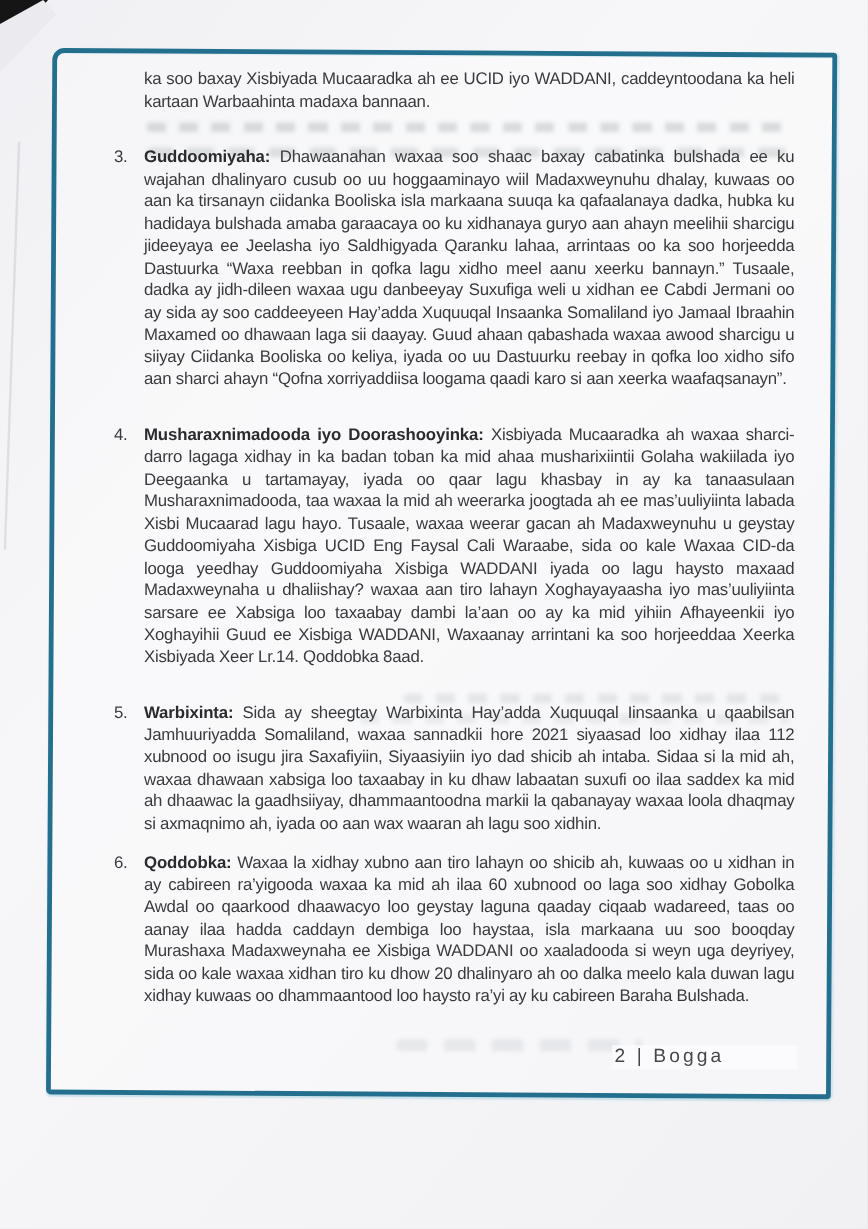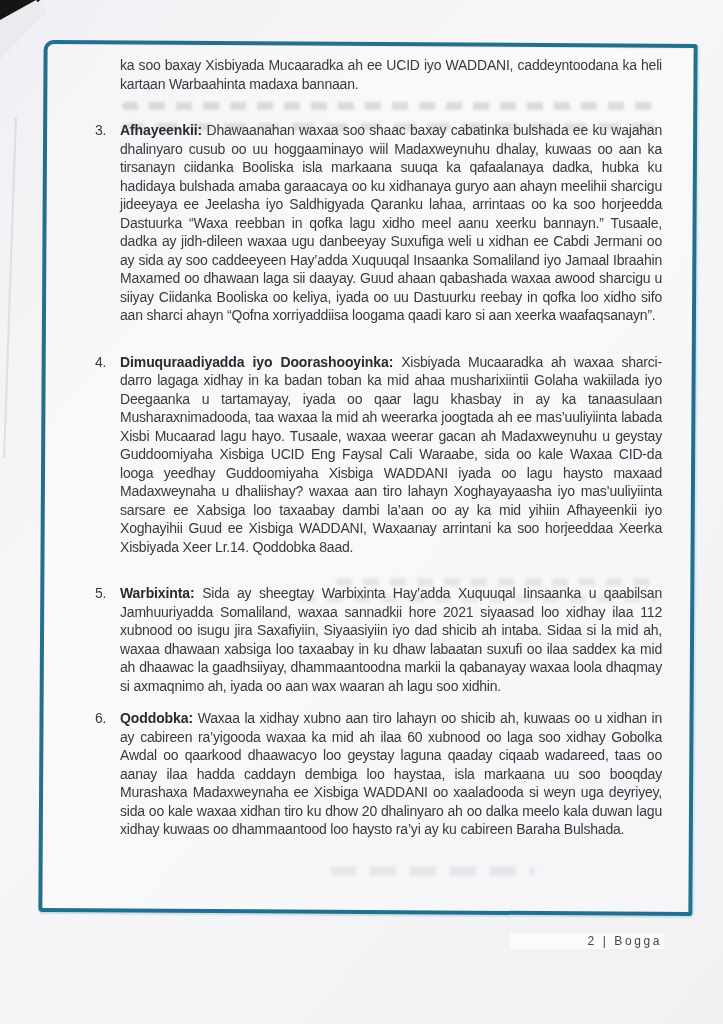--- a/index.html
+++ b/index.html
@@ -39,22 +39,22 @@
   .ghost { position:absolute; filter:blur(1.6px); opacity:.45; border-radius:4px; height:8px;
     background:repeating-linear-gradient(90deg, rgba(104,120,114,.5) 0 16px, rgba(104,120,114,0) 16px 27px); }
   .g1 { left:122px; top:102px; width:538px; }
   .g2 { left:122px; top:123px; width:538px;
     background:repeating-linear-gradient(90deg, rgba(104,120,114,.42) 0 22px, rgba(104,120,114,0) 22px 34px); }
   .g3 { left:336px; top:578px; width:324px; opacity:.28; }
   .g4 { left:300px; top:595px; width:358px; opacity:.22; }
   .g5 { left:330px; top:866px; width:205px; opacity:.26; height:10px;
     background:repeating-linear-gradient(90deg, rgba(110,115,125,.45) 0 26px, rgba(110,115,125,0) 26px 40px); }
 
-  .footer { position:absolute; top:933px; left:510px; width:150px; text-align:right;
-    font-size:12px; letter-spacing:2.6px; color:#45454b;
+  .footer { position:absolute; top:871px; left:510px; width:150px; text-align:left;
+    font-size:16px; letter-spacing:2.6px; color:#45454b;
     background:rgba(252,252,254,.8); padding:1px 2px; }
 </style>
 </head>
 <body>
 
 <div class="viewport">
 
   <div class="corner-black"></div>
   <div class="corner-fold"></div>
   <div class="page-edge"></div>
@@ -66,27 +66,27 @@
   <div class="ghost g3"></div>
   <div class="ghost g4"></div>
   <div class="ghost g5"></div>
 
   <div class="content">
 
     <p class="intro">ka soo baxay Xisbiyada Mucaaradka ah ee UCID iyo WADDANI, caddeyntoodana ka heli kartaan Warbaahinta madaxa bannaan.</p>
 
     <div class="section">
       <div class="num">3.</div>
-      <div class="body-wrap"><span class="heading">Afhayeenkii:</span>
+      <div class="body-wrap"><span class="heading">Guddoomiyaha:</span>
         <span>Dhawaanahan waxaa soo shaac baxay cabatinka bulshada ee ku wajahan dhalinyaro cusub oo uu hoggaaminayo wiil Madaxweynuhu dhalay, kuwaas oo aan ka tirsanayn ciidanka Booliska isla markaana suuqa ka qafaalanaya dadka, hubka ku hadidaya bulshada amaba garaacaya oo ku xidhanaya guryo aan ahayn meelihii sharcigu jideeyaya ee Jeelasha iyo Saldhigyada Qaranku lahaa, arrintaas oo ka soo horjeedda Dastuurka “Waxa reebban in qofka lagu xidho meel aanu xeerku bannayn.” Tusaale, dadka ay jidh-dileen waxaa ugu danbeeyay Suxufiga weli u xidhan ee Cabdi Jermani oo ay sida ay soo caddeeyeen Hay’adda Xuquuqal Insaanka Somaliland iyo Jamaal Ibraahin Maxamed oo dhawaan laga sii daayay. Guud ahaan qabashada waxaa awood sharcigu u siiyay Ciidanka Booliska oo keliya, iyada oo uu Dastuurku reebay in qofka loo xidho sifo aan sharci ahayn “Qofna xorriyaddiisa loogama qaadi karo si aan xeerka waafaqsanayn”.</span></div>
     </div>
 
     <div class="section">
       <div class="num">4.</div>
-      <div class="body-wrap"><span class="heading">Dimuquraadiyadda iyo Doorashooyinka:</span>
+      <div class="body-wrap"><span class="heading">Musharaxnimadooda iyo Doorashooyinka:</span>
         <span>Xisbiyada Mucaaradka ah waxaa sharci-darro lagaga xidhay in ka badan toban ka mid ahaa musharixiintii Golaha wakiilada iyo Deegaanka u tartamayay, iyada oo qaar lagu khasbay in ay ka tanaasulaan Musharaxnimadooda, taa waxaa la mid ah weerarka joogtada ah ee mas’uuliyiinta labada Xisbi Mucaarad lagu hayo. Tusaale, waxaa weerar gacan ah Madaxweynuhu u geystay Guddoomiyaha Xisbiga UCID Eng Faysal Cali Waraabe, sida oo kale Waxaa CID-da looga yeedhay Guddoomiyaha Xisbiga WADDANI iyada oo lagu haysto maxaad Madaxweynaha u dhaliishay? waxaa aan tiro lahayn Xoghayayaasha iyo mas’uuliyiinta sarsare ee Xabsiga loo taxaabay dambi la’aan oo ay ka mid yihiin Afhayeenkii iyo Xoghayihii Guud ee Xisbiga WADDANI, Waxaanay arrintani ka soo horjeeddaa Xeerka Xisbiyada Xeer Lr.14. Qoddobka 8aad.</span></div>
     </div>
 
     <div class="section tight">
       <div class="num">5.</div>
       <div class="body-wrap"><span class="heading">Warbixinta:</span>
         <span>Sida ay sheegtay Warbixinta Hay’adda Xuquuqal Iinsaanka u qaabilsan Jamhuuriyadda Somaliland, waxaa sannadkii hore 2021 siyaasad loo xidhay ilaa 112 xubnood oo isugu jira Saxafiyiin, Siyaasiyiin iyo dad shicib ah intaba. Sidaa si la mid ah, waxaa dhawaan xabsiga loo taxaabay in ku dhaw labaatan suxufi oo ilaa saddex ka mid ah dhaawac la gaadhsiiyay, dhammaantoodna markii la qabanayay waxaa loola dhaqmay si axmaqnimo ah, iyada oo aan wax waaran ah lagu soo xidhin.</span></div>
     </div>
 
     <div class="section last">

